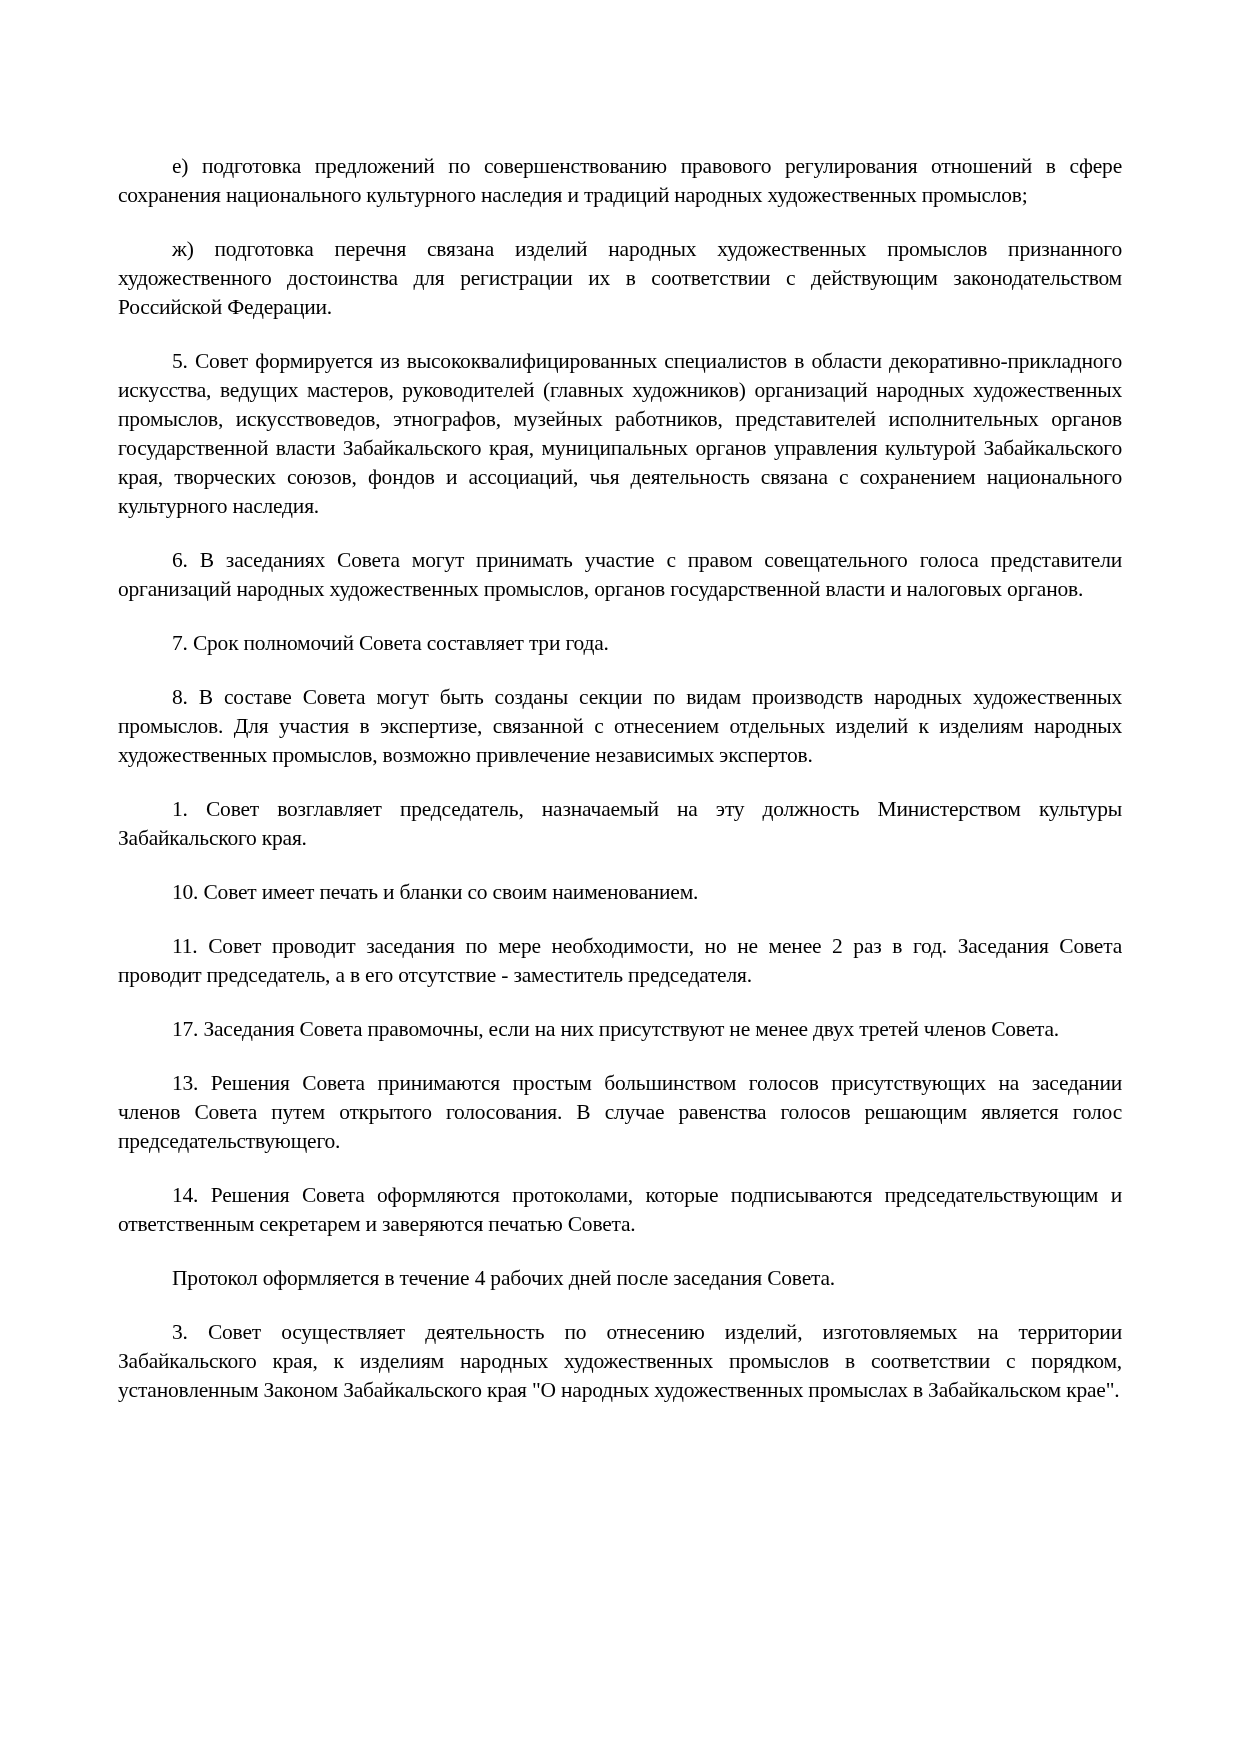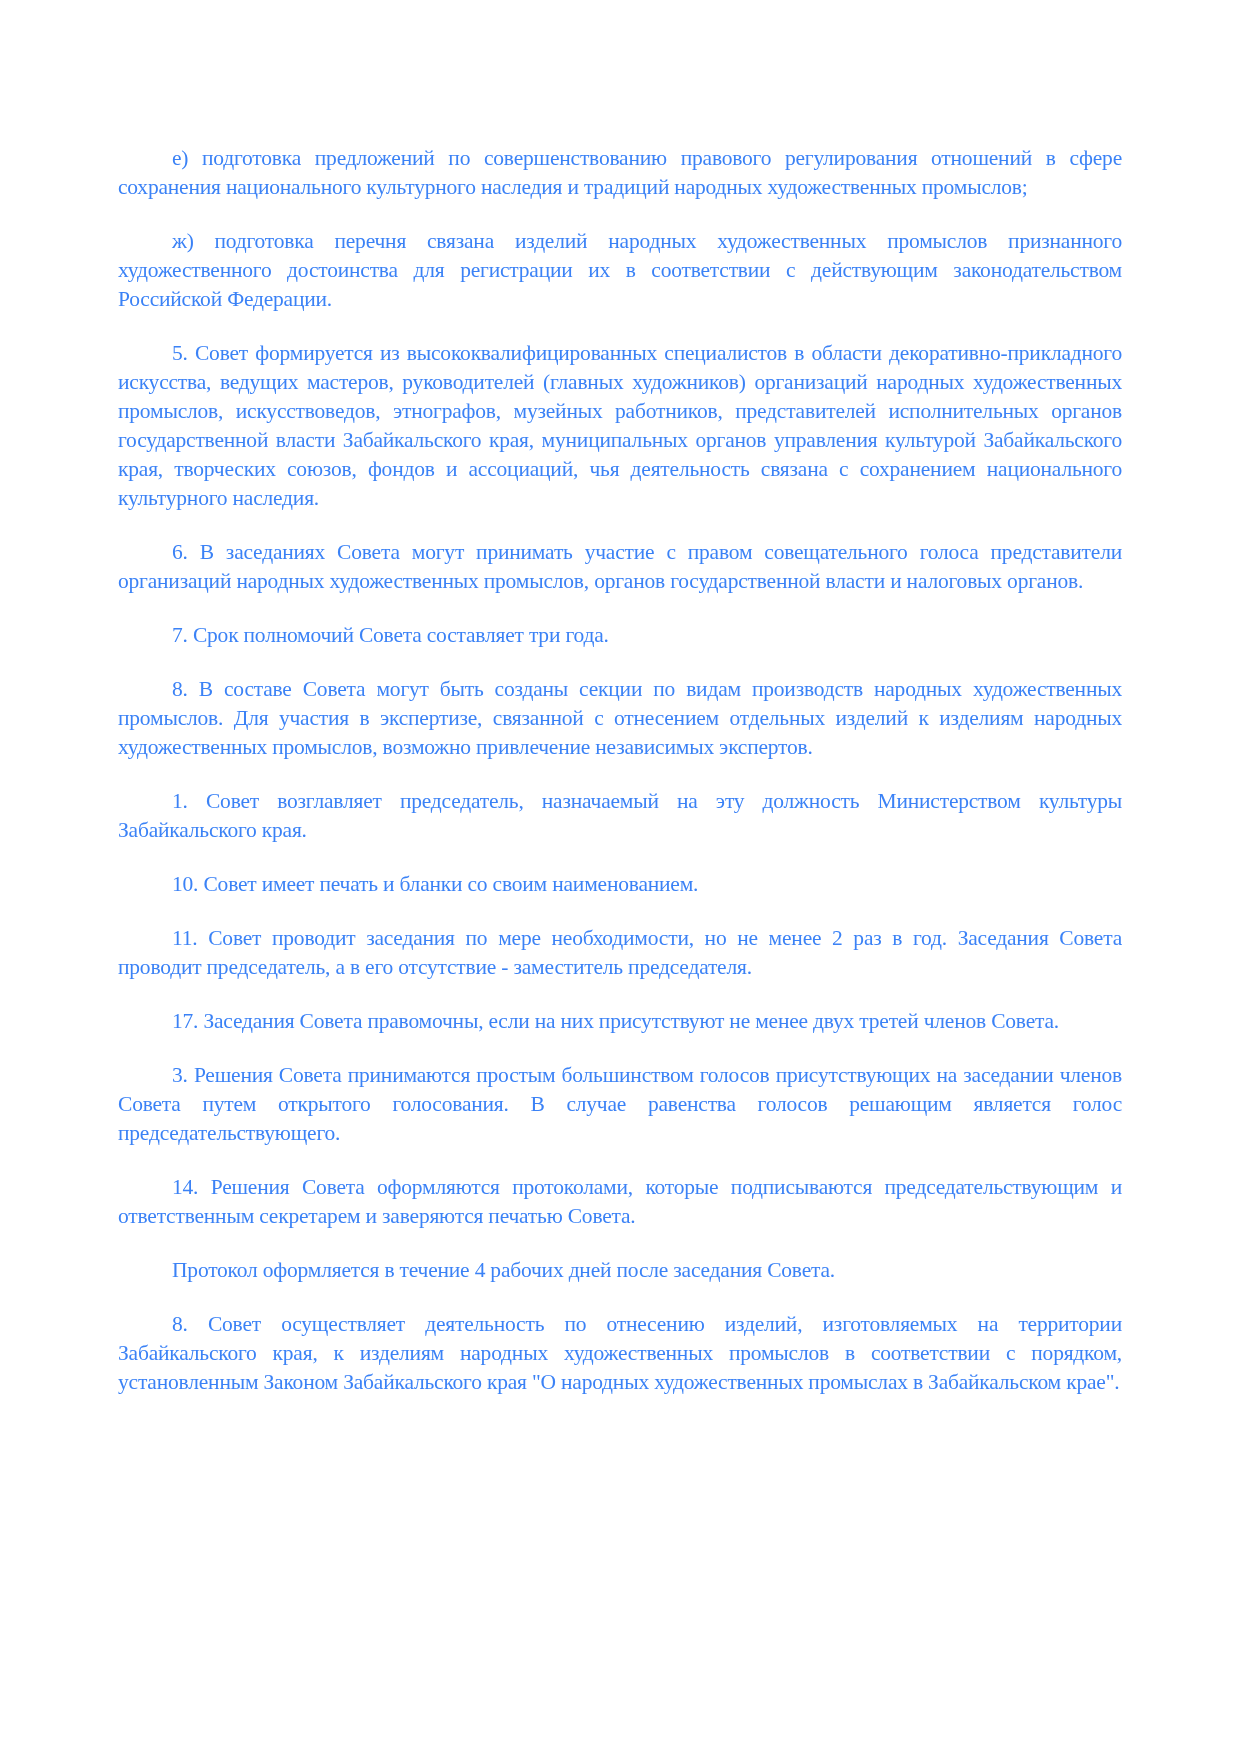--- a/index.html
+++ b/index.html
@@ -1,25 +1,25 @@
 <!DOCTYPE html>
 <html><head>
 <meta charset="utf-8">
 <style>
   html, body { margin: 0; padding: 0; background: #ffffff; }
   body { width: 1240px; height: 1754px; position: relative; overflow: hidden; }
   .page {
     position: absolute;
     left: 118px;
-    top: 144px;
+    top: 152px;
     width: 1004px;
     font-family: "Liberation Serif", serif;
     font-size: 21.5px;
     line-height: 29px;
-    color: #3b82f6;
+    color: #000000;
     letter-spacing: -0.2px;
   }
   .para {
     margin: 0 0 25px 0;
     text-indent: 54px;
     text-align: justify;
   }
 </style>
 </head>
 <body>
@@ -28,17 +28,17 @@
   <p class="para">е) подготовка предложений по совершенствованию правового регулирования отношений в сфере сохранения национального культурного наследия и традиций народных художественных промыслов;</p>
   <p class="para">ж) подготовка перечня связана изделий народных художественных промыслов признанного художественного достоинства для регистрации их в соответствии с действующим законодательством Российской Федерации.</p>
   <p class="para">5. Совет формируется из высококвалифицированных специалистов в области декоративно-прикладного искусства, ведущих мастеров, руководителей (главных художников) организаций народных художественных промыслов, искусствоведов, этнографов, музейных работников, представителей исполнительных органов государственной власти Забайкальского края, муниципальных органов управления культурой Забайкальского края, творческих союзов, фондов и ассоциаций, чья деятельность связана с сохранением национального культурного наследия.</p>
   <p class="para">6. В заседаниях Совета могут принимать участие с правом совещательного голоса представители организаций народных художественных промыслов, органов государственной власти и налоговых органов.</p>
   <p class="para">7. Срок полномочий Совета составляет три года.</p>
   <p class="para">8. В составе Совета могут быть созданы секции по видам производств народных художественных промыслов. Для участия в экспертизе, связанной с отнесением отдельных изделий к изделиям народных художественных промыслов, возможно привлечение независимых экспертов.</p>
   <p class="para">1. Совет возглавляет председатель, назначаемый на эту должность Министерством культуры Забайкальского края.</p>
   <p class="para">10. Совет имеет печать и бланки со своим наименованием.</p>
   <p class="para">11. Совет проводит заседания по мере необходимости, но не менее 2 раз в год. Заседания Совета проводит председатель, а в его отсутствие - заместитель председателя.</p>
   <p class="para">17. Заседания Совета правомочны, если на них присутствуют не менее двух третей членов Совета.</p>
-  <p class="para">3. Решения Совета принимаются простым большинством голосов присутствующих на заседании членов Совета путем открытого голосования. В случае равенства голосов решающим является голос председательствующего.</p>
+  <p class="para">13. Решения Совета принимаются простым большинством голосов присутствующих на заседании членов Совета путем открытого голосования. В случае равенства голосов решающим является голос председательствующего.</p>
   <p class="para">14. Решения Совета оформляются протоколами, которые подписываются председательствующим и ответственным секретарем и заверяются печатью Совета.</p>
   <p class="para">Протокол оформляется в течение 4 рабочих дней после заседания Совета.</p>
-  <p class="para">8. Совет осуществляет деятельность по отнесению изделий, изготовляемых на территории Забайкальского края, к изделиям народных художественных промыслов в соответствии с порядком, установленным Законом Забайкальского края "О народных художественных промыслах в Забайкальском крае".</p>
+  <p class="para">3. Совет осуществляет деятельность по отнесению изделий, изготовляемых на территории Забайкальского края, к изделиям народных художественных промыслов в соответствии с порядком, установленным Законом Забайкальского края "О народных художественных промыслах в Забайкальском крае".</p>
 </div>
 
 </body></html>

